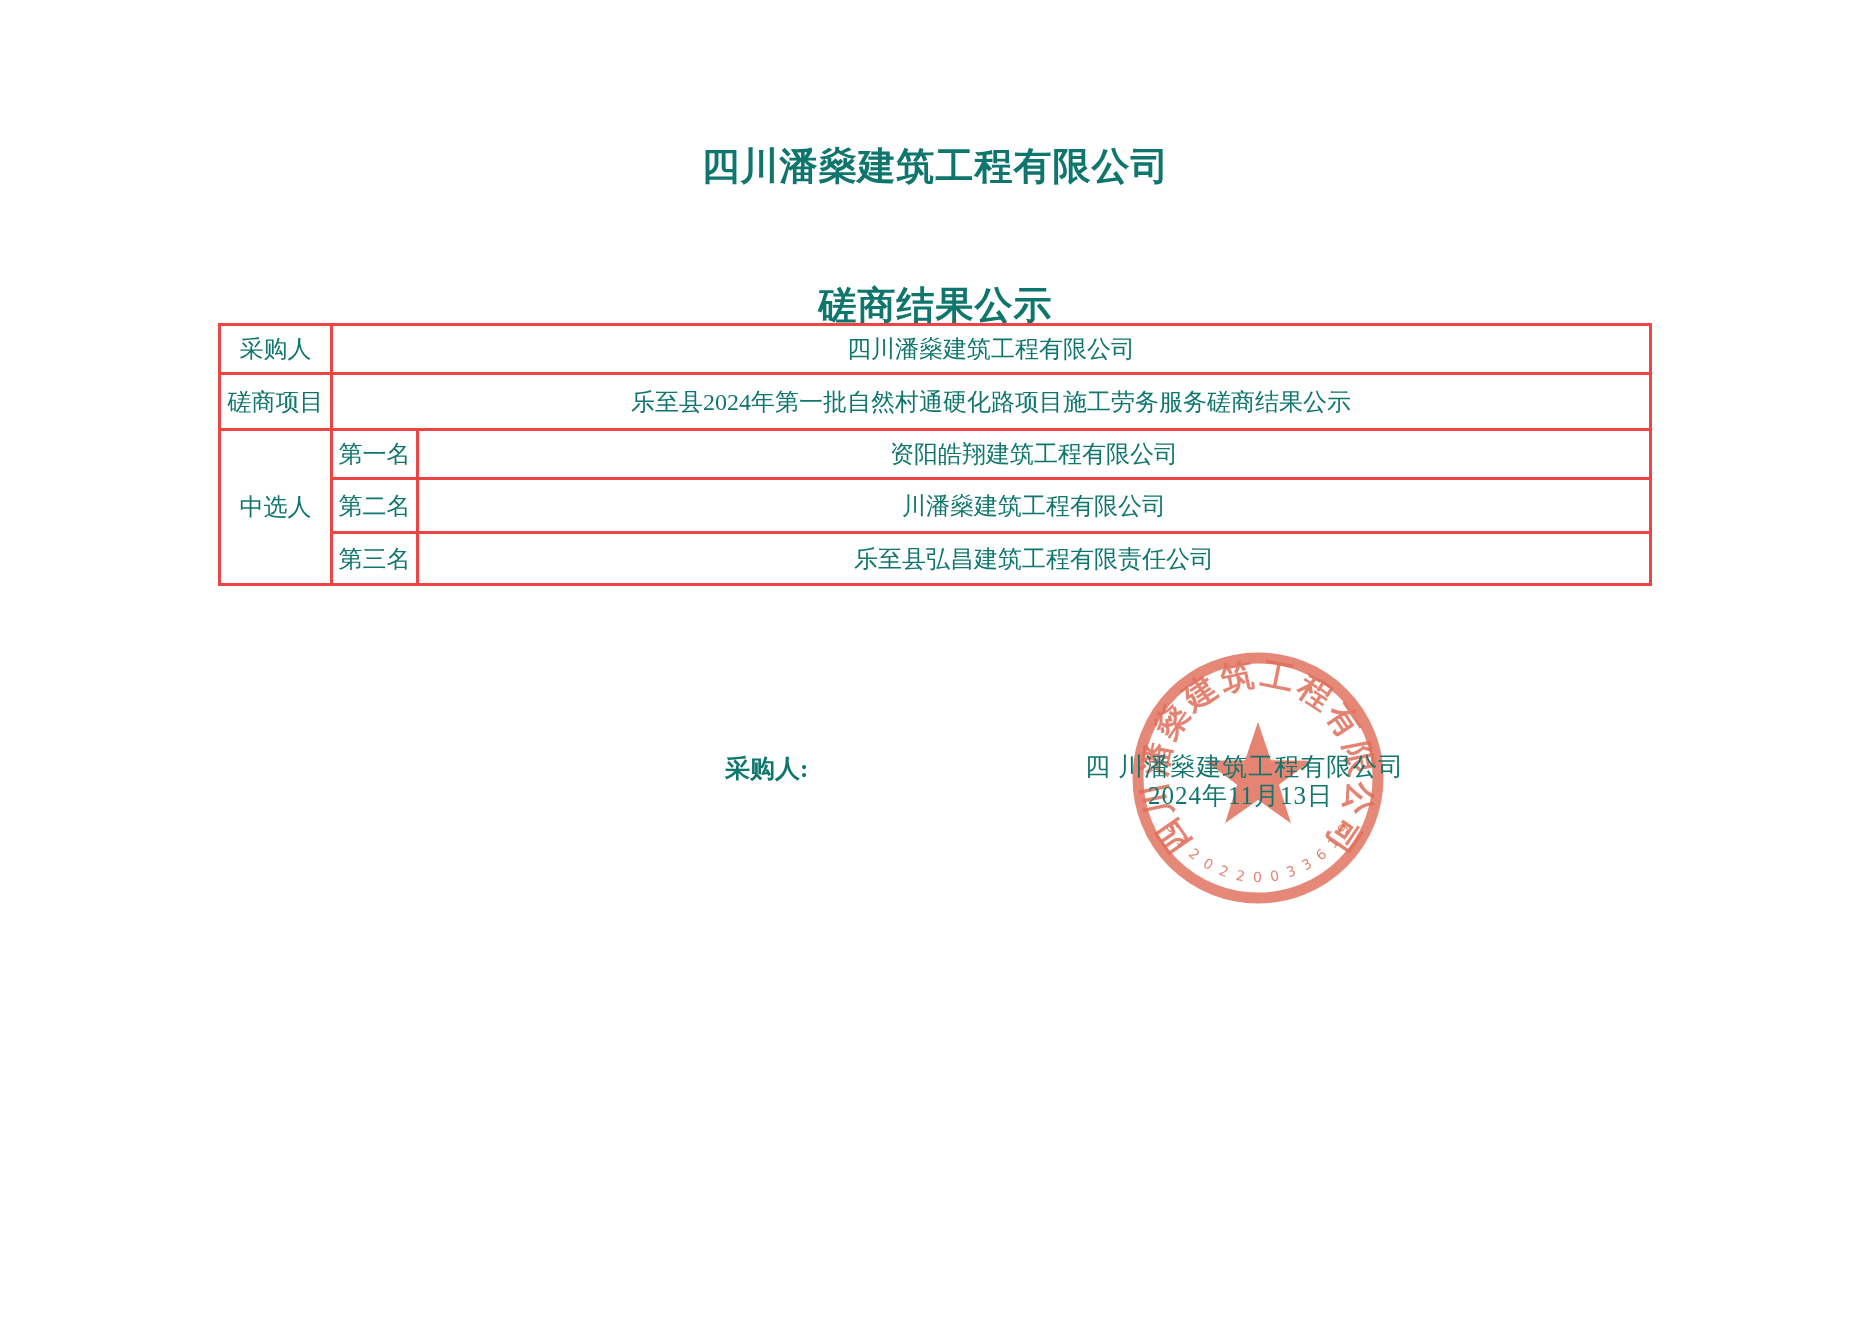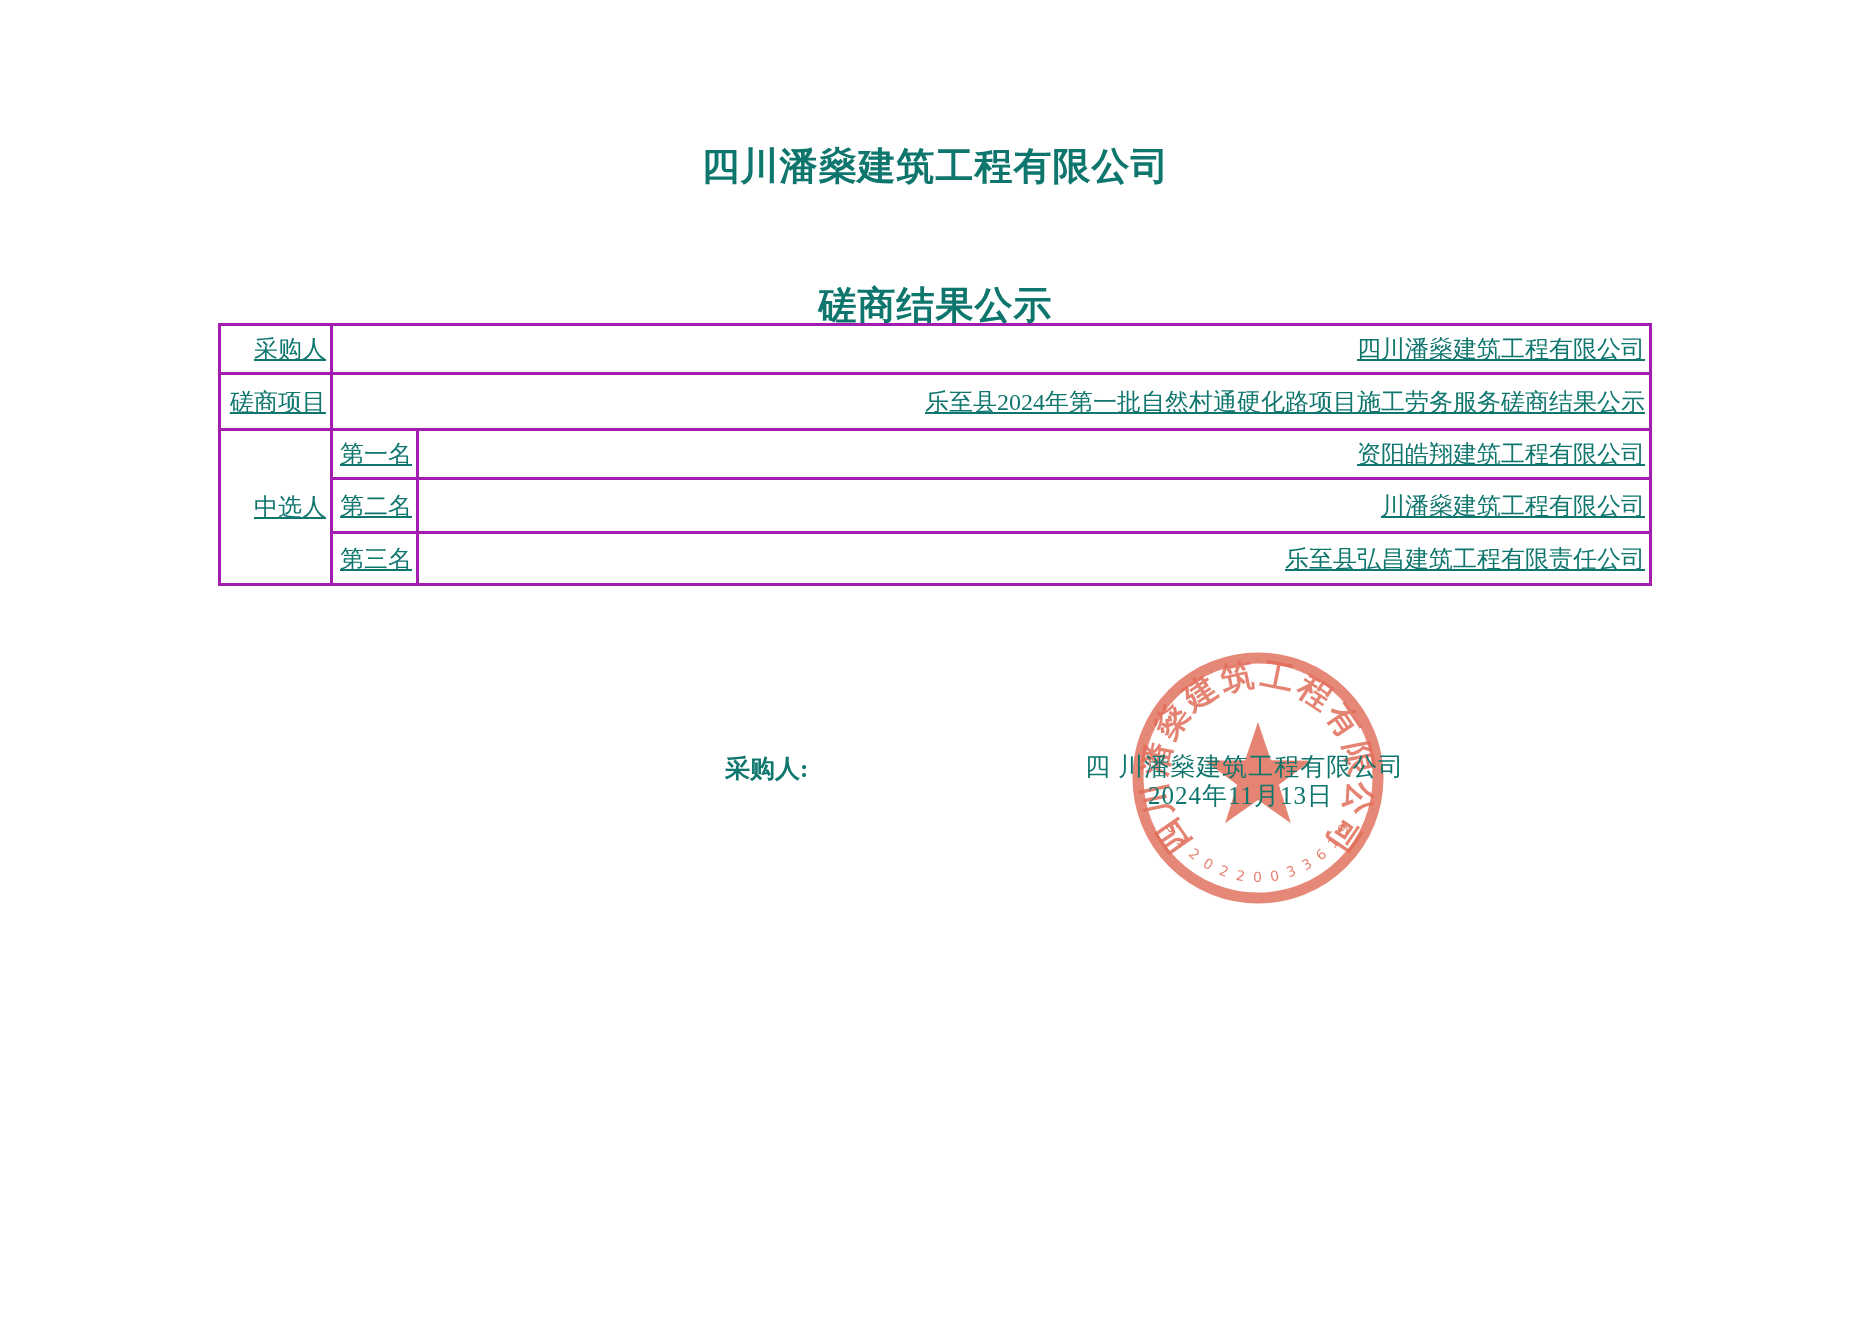--- a/index.html
+++ b/index.html
@@ -33,27 +33,26 @@
   table.result-table {
     position: absolute;
     left: 218px;
     top: 323px;
     width: 1434px;
     border-collapse: collapse;
     table-layout: fixed;
     font-size: 24px;
   }
   table.result-table td {
-    border: 3px solid #a21caf;
-    text-align: right;
+    border: 3px solid #ef4444;
+    text-align: center;
     vertical-align: middle;
     padding: 0 4px;
     overflow: hidden;
     white-space: nowrap;
-    text-decoration: underline;
   }
   .col-a { width: 112px; }
   .col-b { width: 86px; }
   .row-1 { height: 49px; }
   .row-2 { height: 56px; }
   .row-3 { height: 49px; }
   .row-4 { height: 54px; }
   .row-5 { height: 52px; }
 
   .sig-label {

